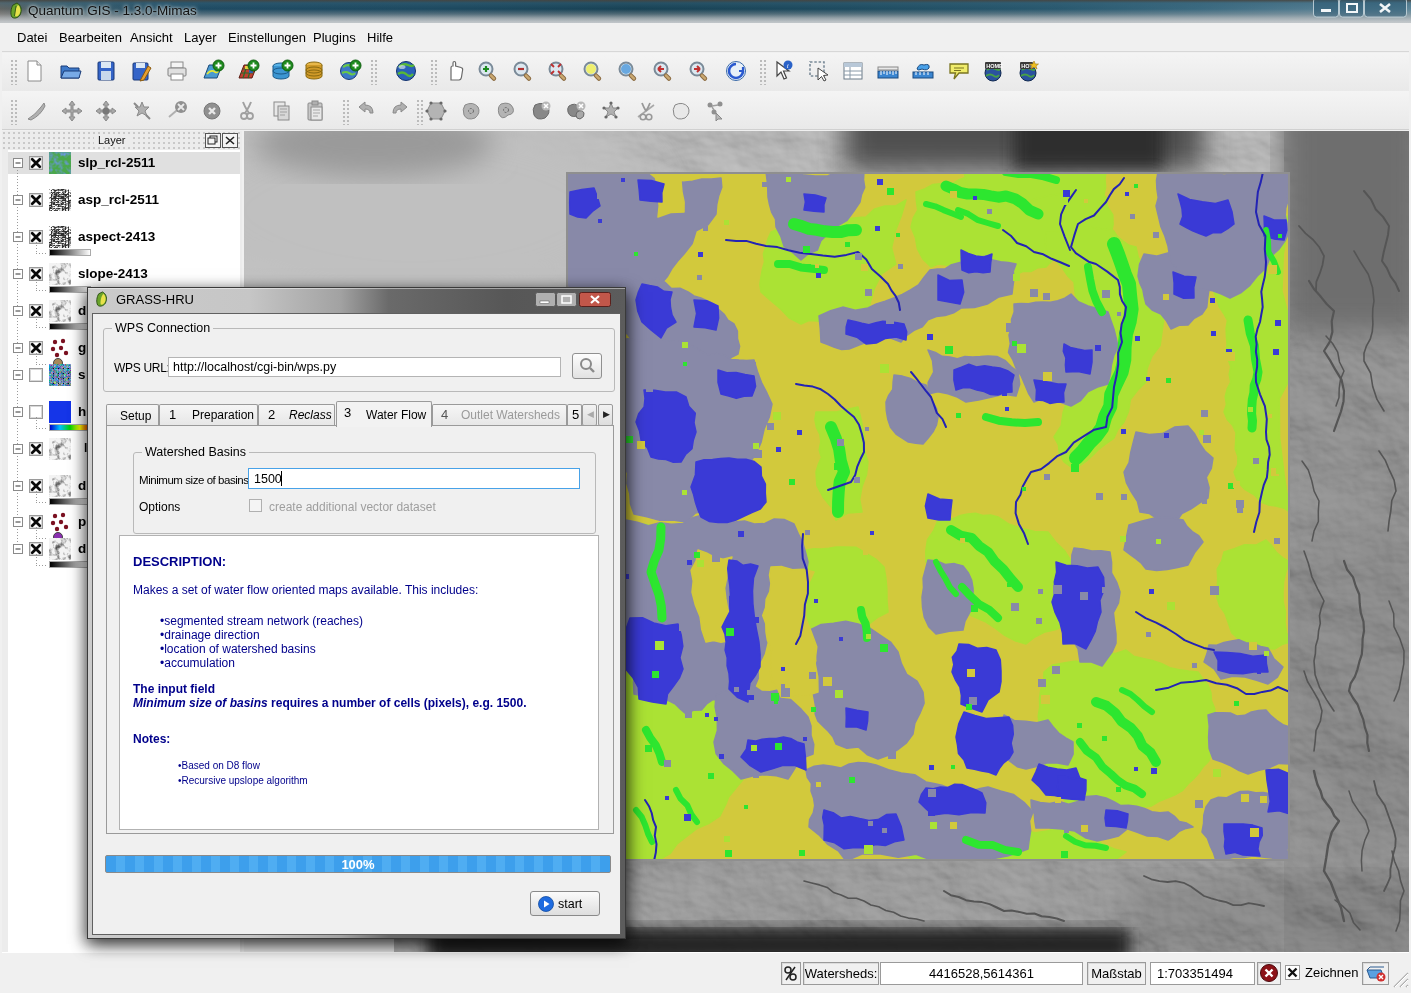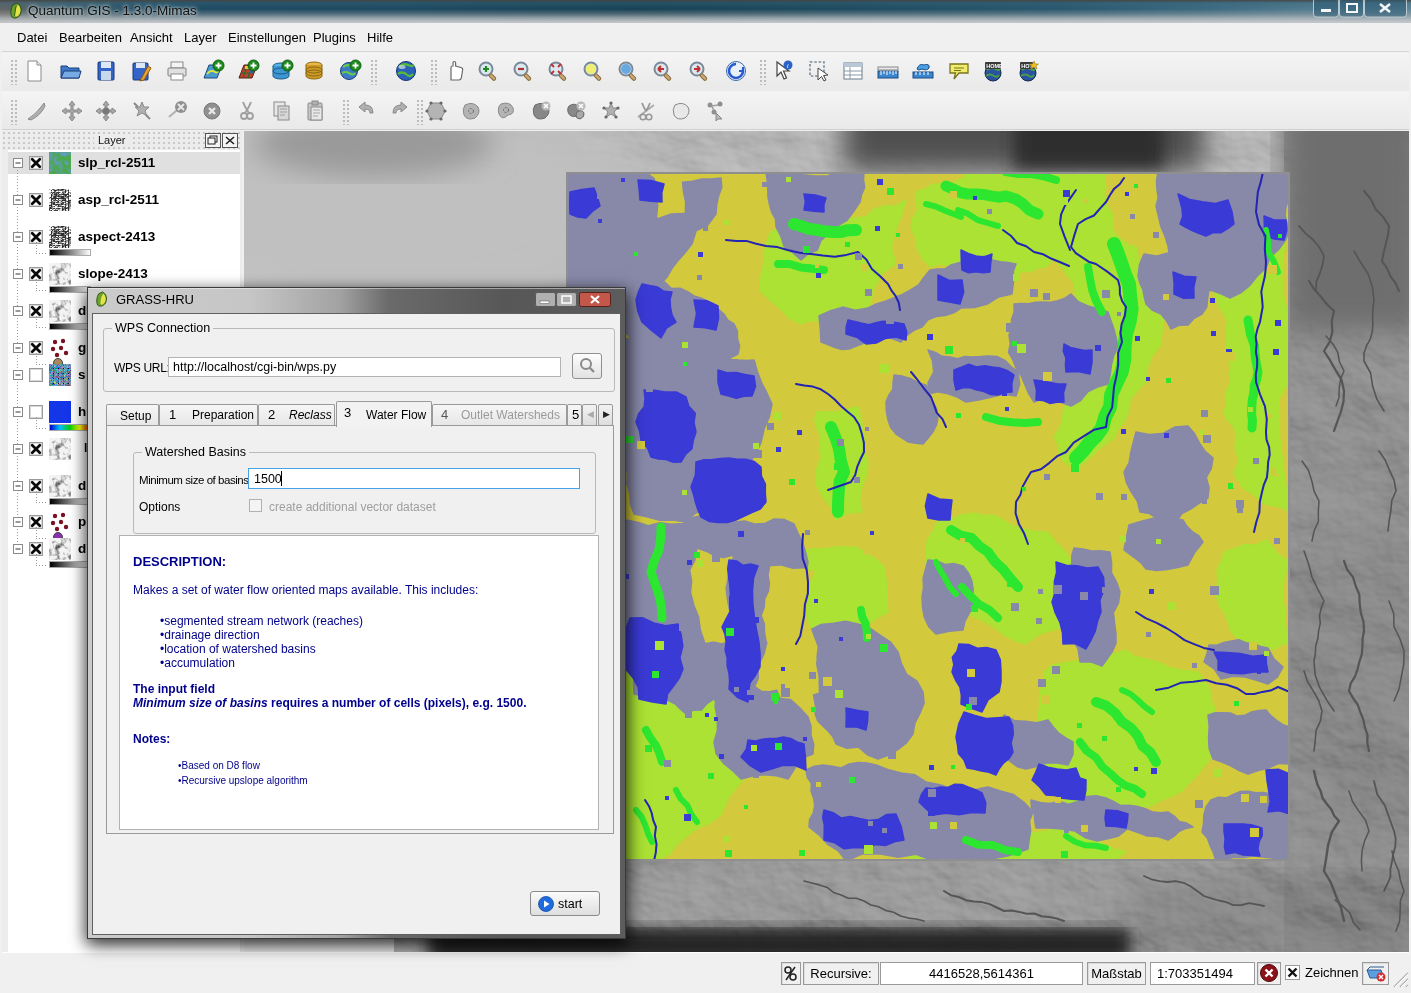--- a/index.html
+++ b/index.html
@@ -1000,21 +1000,21 @@
 </g>
 </svg></div>
 <div id="statusbar">
   <div class="sbpanel" style="left:779px;width:20px;">
     <svg width="18" height="20" viewBox="0 0 18 20">
         <circle cx="6" cy="7" r="3" fill="none" stroke="#222" stroke-width="1.5"></circle>
         <circle cx="11" cy="14" r="3" fill="none" stroke="#222" stroke-width="1.5"></circle>
         <line x1="13" y1="4" x2="4" y2="17" stroke="#222" stroke-width="1.5"></line>
       </svg>
   </div>
-  <div class="sbpanel" style="left:801px;width:76px;text-align:center;padding-top:3px;">Recursive:</div>
+  <div class="sbpanel" style="left:801px;width:76px;text-align:center;padding-top:3px;">Watersheds:</div>
   <div class="sbfield" style="left:878px;width:203px;text-align:center;padding-top:3px;">4416528,5614361</div>
   <div class="sbpanel" style="left:1085px;width:59px;text-align:center;padding-top:3px;">Maßstab</div>
   <div class="sbfield" style="left:1148px;width:105px;padding:3px 0 0 6px;">1:703351494</div>
   <div class="sbpanel" style="left:1255px;width:24px;">
     <svg width="22" height="21" viewBox="0 0 22 21">
         <circle cx="11" cy="10" r="8.5" fill="#8c1218"></circle>
         <circle cx="11" cy="10" r="8.5" fill="none" stroke="#4a0a0e"></circle>
         <path d="M7.5 6.5 L14.5 13.5 M14.5 6.5 L7.5 13.5" stroke="#fff" stroke-width="2.4"></path>
       </svg>
   </div>
@@ -1107,20 +1107,23 @@
 
     <div id="descbox" style="position:absolute;left:26px;top:221px;width:480px;height:295px;background:#fff;border:1px solid #b2b2b2;color:#00008b;">
       <div style="position:absolute;left:13px;top:18px;font-size:13px;font-weight:bold;">DESCRIPTION:</div>
       <div style="position:absolute;left:13px;top:47px;font-size:12px;">Makes a set of water flow oriented maps available. This includes:</div>
       <div style="position:absolute;left:40px;top:78px;font-size:12px;line-height:14px;">•segmented stream network (reaches)<br>•drainage direction<br>•location of watershed basins<br>•accumulation</div>
       <div style="position:absolute;left:13px;top:146px;font-size:12px;font-weight:bold;">The input field<br><i>Minimum size of basins</i> requires a number of cells (pixels), e.g. 1500.</div>
       <div style="position:absolute;left:13px;top:196px;font-size:12px;font-weight:bold;">Notes:</div>
       <div style="position:absolute;left:48px;top:222px;font-size:10px;line-height:15px;margin-left:10px;">•Based on D8 flow<br>•Recursive upslope algorithm</div>
     </div>
 
+    <div style="position:absolute;left:12px;top:541px;width:506px;height:18px;border:1px solid #8a8a8a;border-radius:2px;background:repeating-linear-gradient(90deg,#3d9fec 0,#3d9fec 10px,#4fadf2 10px,#4fadf2 19px);">
+      <span style="position:absolute;left:0;top:1px;width:100%;text-align:center;font-size:13px;font-weight:bold;color:#fff;">100%</span>
+    </div>
 
     <div style="position:absolute;left:437px;top:577px;width:70px;height:25px;border:1px solid #8a8a8a;border-radius:3px;background:linear-gradient(#fbfbfb,#dedede);">
       <svg style="position:absolute;left:7px;top:4px" width="16" height="16" viewBox="0 0 16 16">
           <circle cx="8" cy="8" r="7.5" fill="#1e6be0"></circle>
           <circle cx="8" cy="8" r="7.5" fill="none" stroke="#104a9e" stroke-width="0.8"></circle>
           <path d="M6 4.5 L11.5 8 L6 11.5 Z" fill="#fff"></path>
         </svg>
       <span style="position:absolute;left:27px;top:5px;font-size:12.5px;">start</span>
     </div>
   </div>

